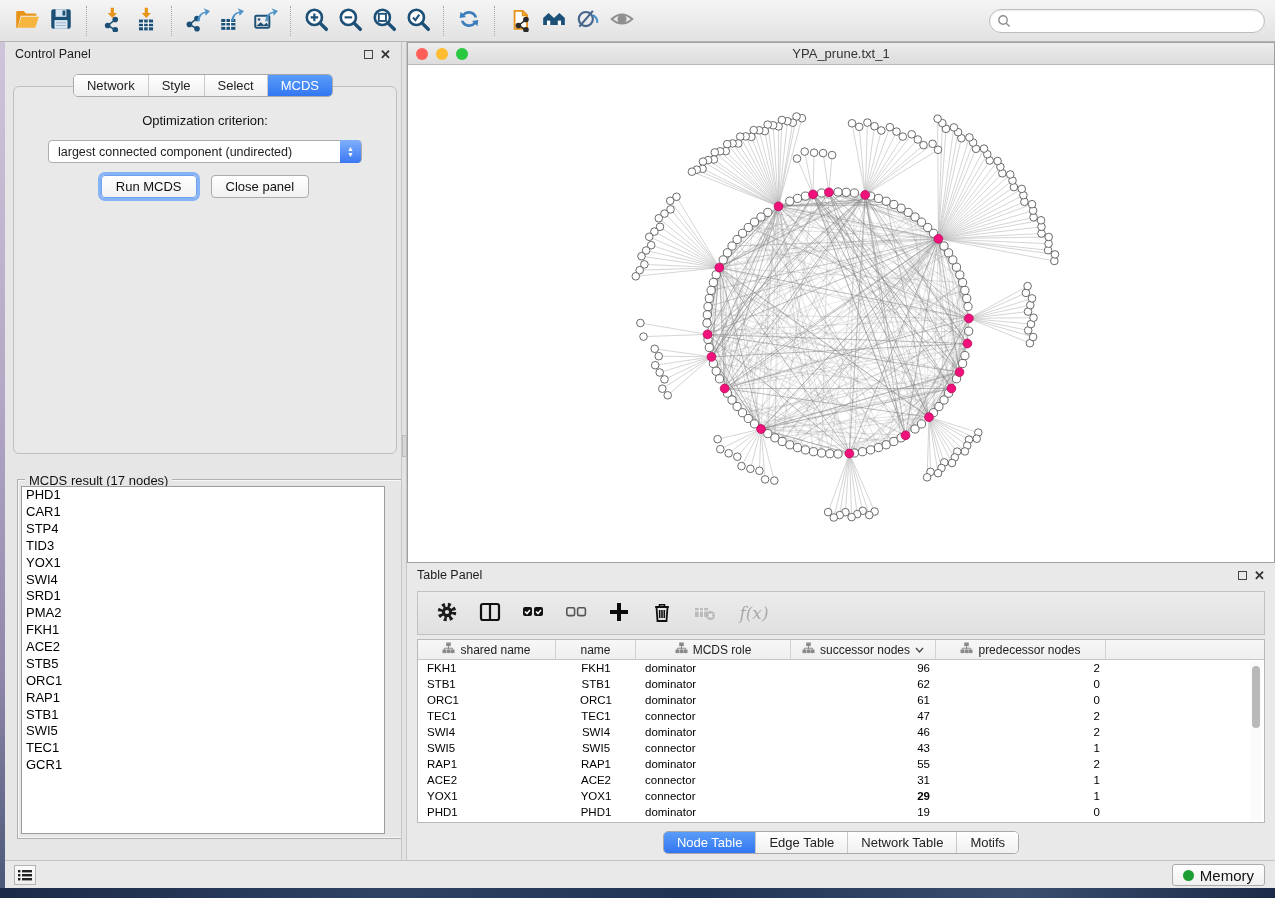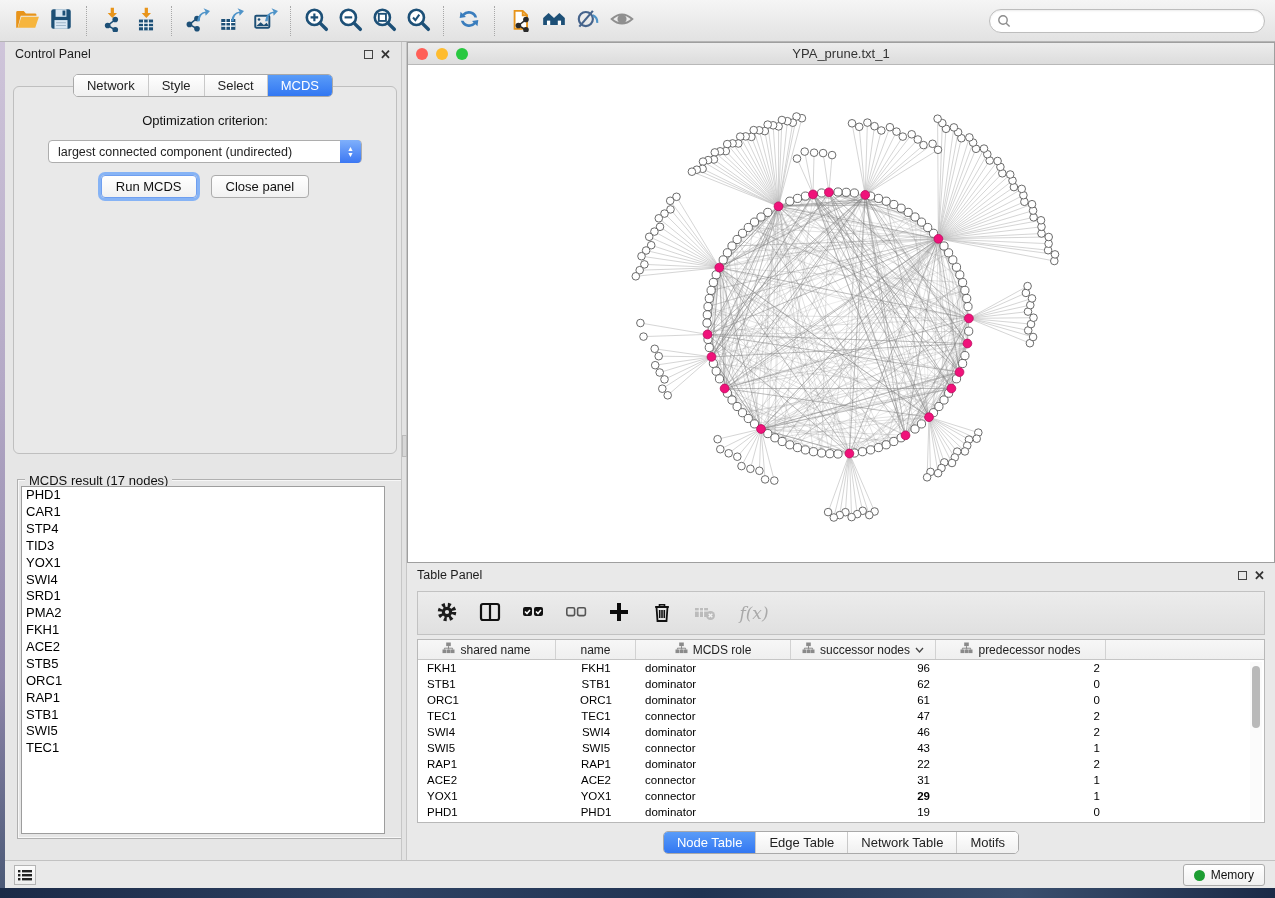--- a/index.html
+++ b/index.html
@@ -94,21 +94,21 @@
   .tthumb { position:absolute; left:2px; top:4px; width:8px; height:62px; background:#b9b9b9; border-radius:4px; }
   .bottom-tabs { position:absolute; left:0; right:0; top:268px; display:flex; justify-content:center; }
 
   
   .statusbar { position:absolute; left:5px; top:860px; width:1270px; height:28px; background:#e9e9e9;
                border-top:1px solid #c2c2c2; }
   .list-btn { position:absolute; left:9px; top:4px; width:22px; height:20px; background:linear-gradient(#fcfcfc,#eee);
               border:1px solid #b5b5b5; display:flex; align-items:center; justify-content:center; }
   .mem-btn { position:absolute; right:10px; top:3px; height:22px; background:linear-gradient(#ffffff,#f0f0f0);
              border:1px solid #ababab; border-radius:3px; display:flex; align-items:center; gap:6px;
-             padding:0 10px; font-size:12px; color:#111; }
+             padding:0 10px; font-size:15px; color:#111; }
   .mem-dot { width:11px; height:11px; border-radius:50%; }
 </style>
 </head>
 <body>
 
 <div class="wall-left"></div>
 <div class="wall-bottom"></div>
 
 <div class="toolbar" id="toolbar">
   <div class="tb-group">
@@ -312,20 +312,21 @@
           <div class="item">SRD1</div>
           <div class="item">PMA2</div>
           <div class="item">FKH1</div>
           <div class="item">ACE2</div>
           <div class="item">STB5</div>
           <div class="item">ORC1</div>
           <div class="item">RAP1</div>
           <div class="item">STB1</div>
           <div class="item">SWI5</div>
           <div class="item">TEC1</div>
+          <div class="item">GCR1</div>
         </div>
       <div class="gb-scroll"></div>
     </div>
   </div>
 
   <div class="vsplit">
       <div class="grip"></div>
     </div>
 
   <div class="right">
@@ -1270,21 +1271,21 @@
               <div class="td" style="width: 138px; padding-left: 9px;">SWI5</div>
               <div class="td" style="width: 80px; text-align: center;">SWI5</div>
               <div class="td" style="width: 155px; padding-left: 9px;">connector</div>
               <div class="td num" style="width: 145px; padding-right: 6px;">43</div>
               <div class="td num" style="width: 170px; padding-right: 6px;">1</div>
             </div>
             <div class="tr">
               <div class="td" style="width: 138px; padding-left: 9px;">RAP1</div>
               <div class="td" style="width: 80px; text-align: center;">RAP1</div>
               <div class="td" style="width: 155px; padding-left: 9px;">dominator</div>
-              <div class="td num" style="width: 145px; padding-right: 6px;">22</div>
+              <div class="td num" style="width: 145px; padding-right: 6px;">55</div>
               <div class="td num" style="width: 170px; padding-right: 6px;">2</div>
             </div>
             <div class="tr">
               <div class="td" style="width: 138px; padding-left: 9px;">ACE2</div>
               <div class="td" style="width: 80px; text-align: center;">ACE2</div>
               <div class="td" style="width: 155px; padding-left: 9px;">connector</div>
               <div class="td num" style="width: 145px; padding-right: 6px;">31</div>
               <div class="td num" style="width: 170px; padding-right: 6px;">1</div>
             </div>
             <div class="tr">

